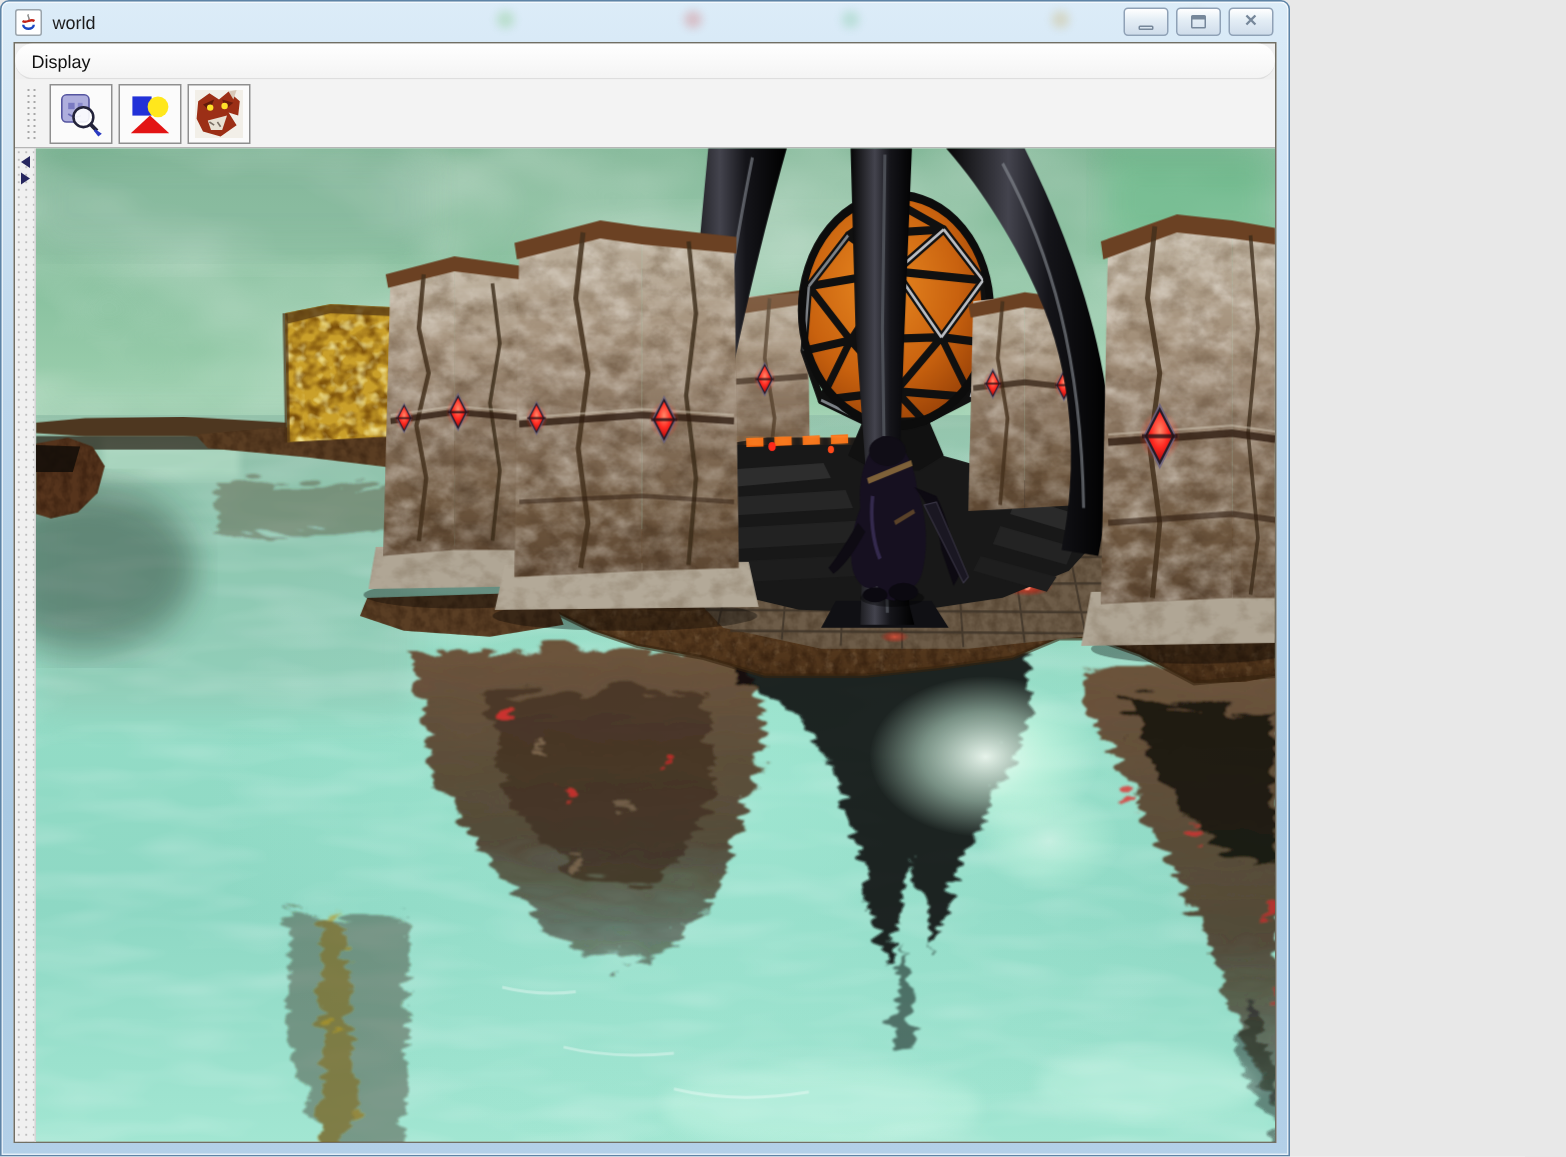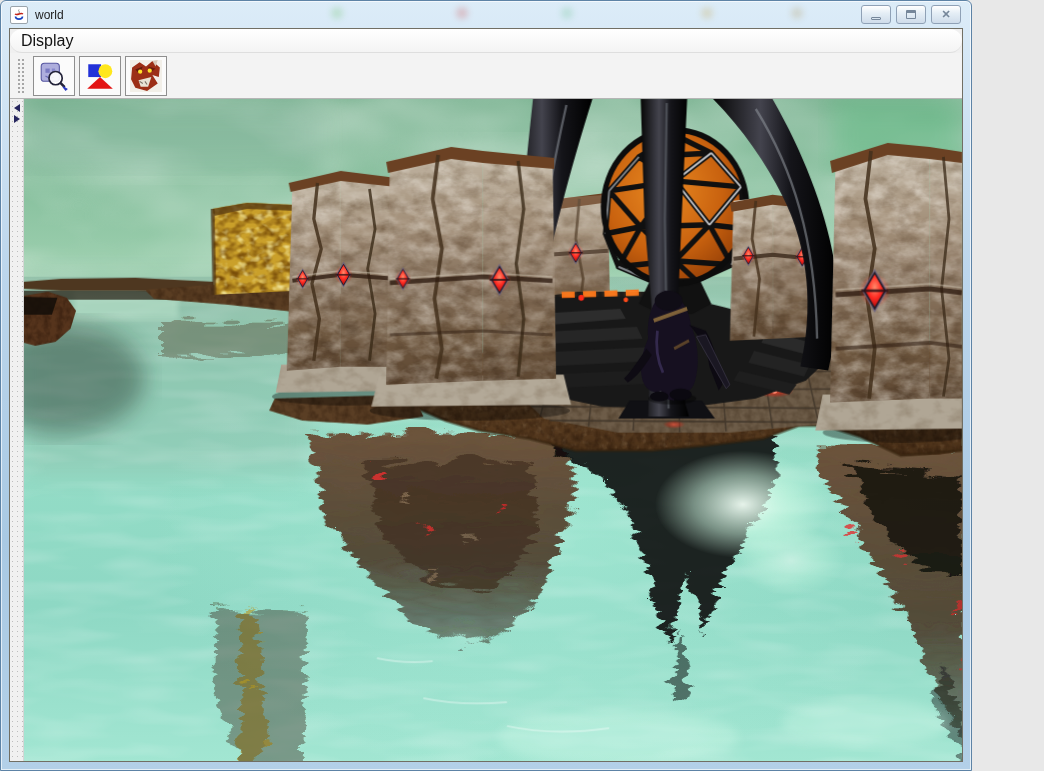--- a/index.html
+++ b/index.html
@@ -1,36 +1,36 @@
 <!DOCTYPE html>
 <html><head>
 <meta charset="utf-8">
 <style>
   html,body{margin:0;padding:0;background:#e8e8e8;font-family:"Liberation Sans",sans-serif;}
-  .window{position:relative;width:972px;height:771px;box-sizing:border-box;
+  .window{position:relative;width:860px;height:771px;box-sizing:border-box;
     background:linear-gradient(#dcecf8,#bcd6ec 35%,#a9c9e3 70%,#b3d0e8);
     border:1px solid #5d83a6;border-radius:6px 6px 0 0;overflow:hidden;
     box-shadow:inset 0 0 0 1px rgba(255,255,255,.65);}
   
   .titlebar{position:absolute;left:0;top:0;right:0;height:27px;display:flex;align-items:center;padding-left:9px;}
   .app-icon{width:18px;height:18px;background:#fff;border:1px solid #9aa4ac;border-radius:2px;
     display:flex;align-items:center;justify-content:center;box-sizing:border-box;}
   .title-text{margin-left:7px;font-size:12px;color:#1c1c1c;}
   .ghost{position:absolute;top:6px;width:12px;height:12px;border-radius:50%;filter:blur(3px);opacity:.33;}
   .controls{position:absolute;right:10px;top:4px;display:flex;gap:5px;}
   .ctrl-btn{width:30px;height:19px;box-sizing:border-box;border:1px solid #8fa1b6;border-radius:3px;
     background:linear-gradient(#ffffff,#e3edf5 45%,#cfdcea);display:flex;align-items:center;justify-content:center;
     color:#76879a;font-size:11px;font-weight:bold;line-height:1;}
   .glyph-min{width:10px;height:3px;border:1.5px solid #76879a;border-radius:1px;margin-top:8px;box-sizing:border-box;}
   .glyph-max{width:10px;height:9px;border:1.5px solid #76879a;border-top-width:3px;border-radius:1px;box-sizing:border-box;}
   
   .contentpane{position:absolute;left:8px;right:8px;top:27px;bottom:8px;background:#f0f0f0;
     border:1px solid #716f64;box-sizing:border-box;display:flex;flex-direction:column;}
   .menubar{height:23px;flex:0 0 23px;background:linear-gradient(#ffffff,#f4f4f4);
-    border-bottom:1px solid #dedede;display:flex;align-items:center;font-size:16px;color:#111;border-radius:12px;}
+    border-bottom:1px solid #dedede;display:flex;align-items:center;font-size:12px;color:#111;border-radius:12px;}
   .menu-item{padding:3px 11px;}
   .toolbar{height:45px;flex:0 0 45px;background:#f3f3f3;border-bottom:1px solid #b5b5b5;
     display:flex;align-items:center;padding-left:4px;}
   .drag-handle{width:9px;height:36px;margin:0 7px 0 3px;
     background-image:radial-gradient(#a6a6a6 28%,transparent 32%);background-size:4px 4px;}
   .tool-btn{width:42px;height:40px;box-sizing:border-box;background:#fbfbfb;border:1px solid #8f8f8f;
     margin-right:4px;display:flex;align-items:center;justify-content:center;padding:0;}
   .main{flex:1;display:flex;min-height:0;}
   .splitter{width:13px;flex:0 0 13px;background:#f0f0f0;border-right:1px solid #d6d6d6;position:relative;
     background-image:radial-gradient(#bdbdbd 22%,transparent 26%);background-size:5px 5px;}

